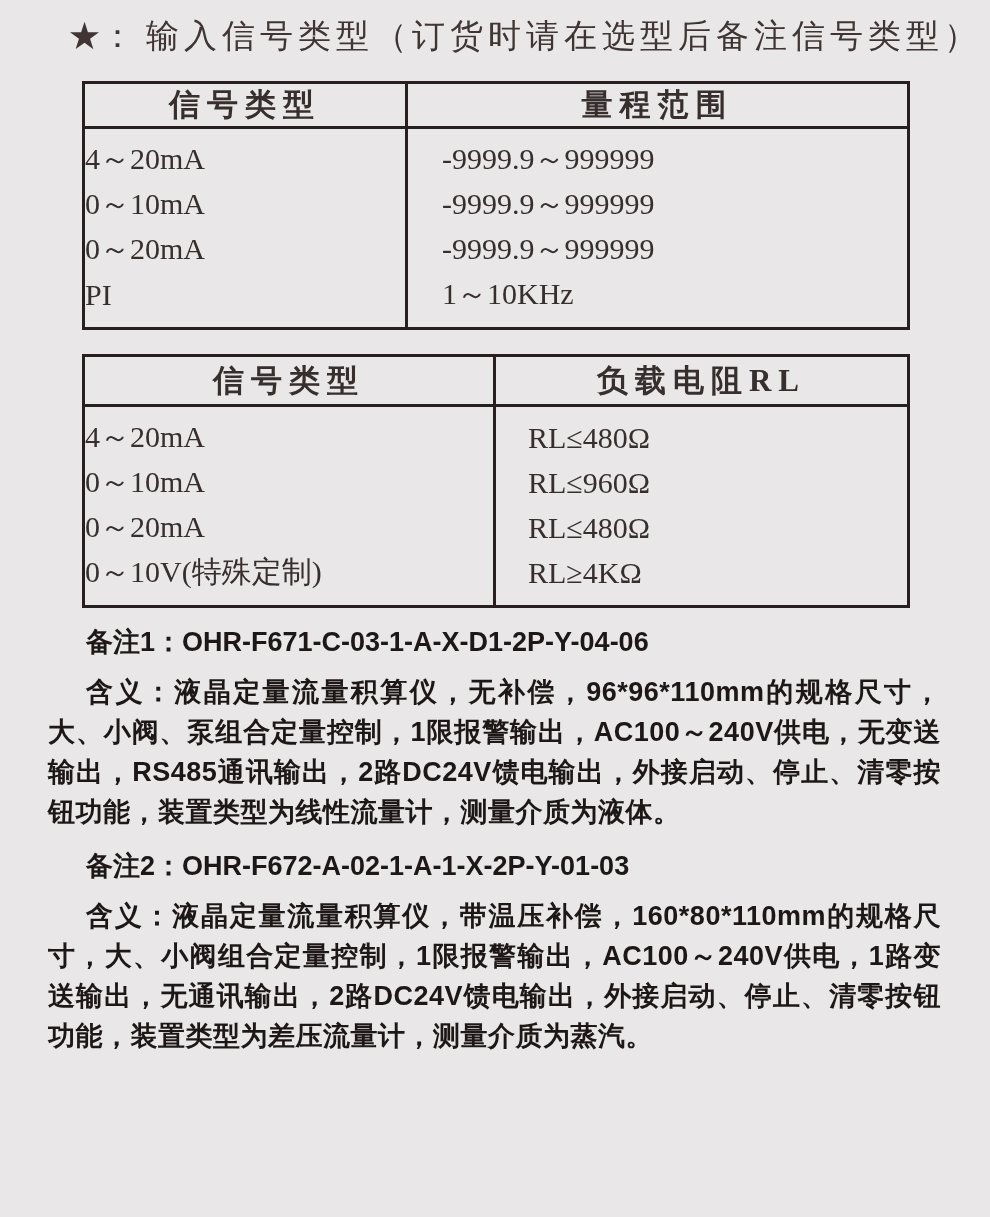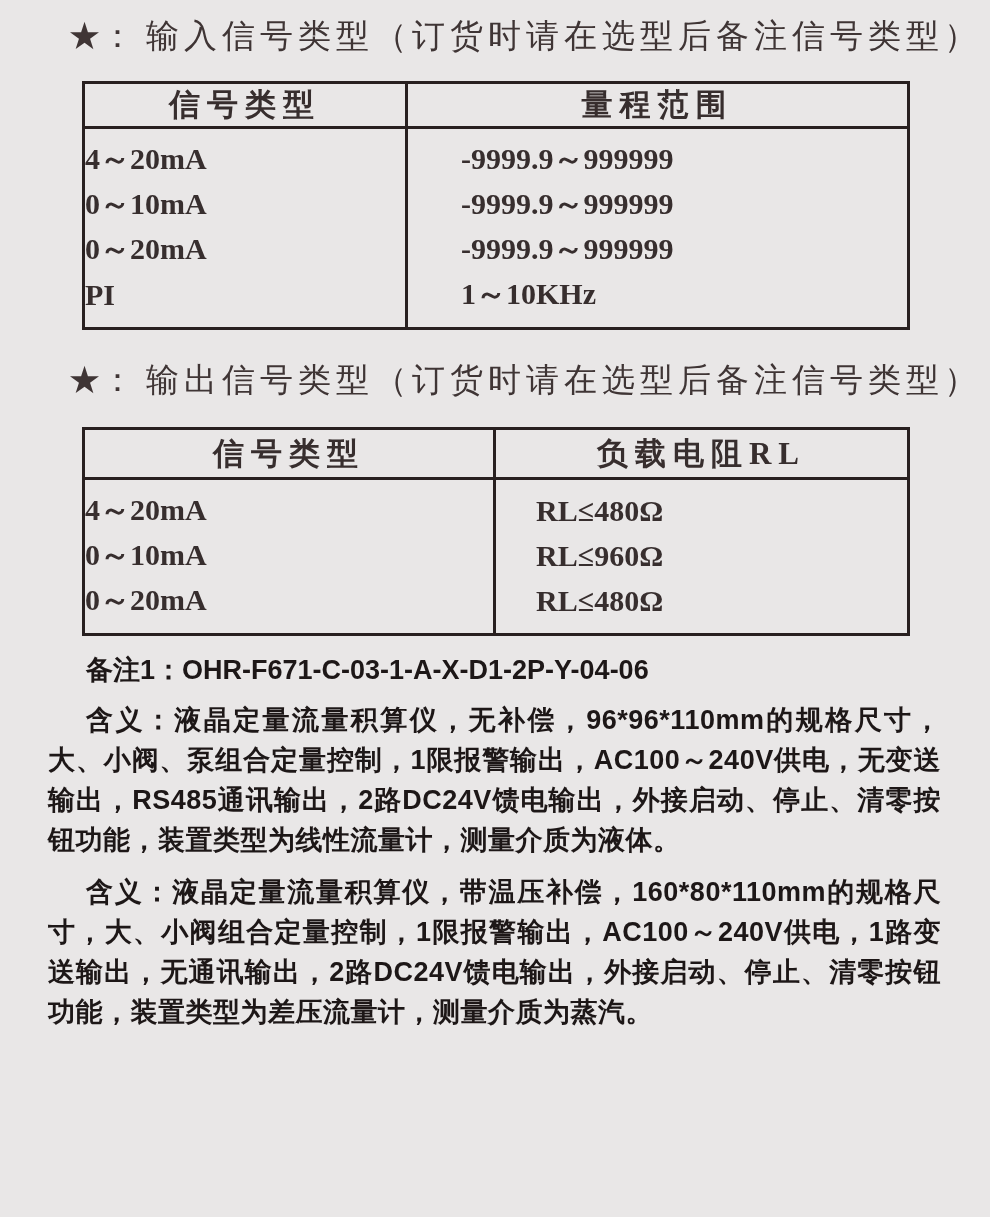--- a/index.html
+++ b/index.html
@@ -40,31 +40,30 @@
     padding:0;
   }
   table.spec th:first-child,
   table.spec td:first-child{border-right:3px solid #282020;}
   table.spec td{
     font-size:30px;
     padding:0;
     height:45px;
     vertical-align:middle;
     white-space:nowrap;
-    font-weight:bold;
   }
   .t1{margin-top:22px;}
   .t2{margin-top:24px;}
   .t1 th{height:42px;}
   .t2 th{height:47px;}
   .t1 col.c1{width:323px;}
   .t2 col.c1{width:411px;}
   td.cell-1{padding-left:38px;}
-  .t1 td.cell-2{padding-left:53px;}
-  .t2 td.cell-2{padding-left:40px;}
+  .t1 td.cell-2{padding-left:34px;}
+  .t2 td.cell-2{padding-left:32px;}
   tbody tr:first-child td{padding-top:8px;}
   tbody tr:last-child td{padding-bottom:10px;}
 
   .heading.second{margin-top:28px;}
 
   
   .notes{
     font-family:"Liberation Sans","DejaVu Sans",sans-serif;
     font-weight:700;
     color:#1d1717;
@@ -119,23 +118,20 @@
         </tr>
         <tr>
           <td class="cell-1">PI</td>
           <td class="cell-2">1～10KHz</td>
         </tr>
       </tbody>
     </table>
   </section>
 
   <section>
-    <div class="heading second">
-      <span class="star">★：</span><span>输出信号类型（订货时请在选型后备注信号类型）</span>
-    </div>
 
     <table class="spec t2">
       <colgroup>
           <col class="c1">
           <col class="c2">
         </colgroup>
       <thead>
         <tr>
           <th>信号类型</th>
           <th>负载电阻RL</th>
@@ -147,24 +143,29 @@
           <td class="cell-2">RL≤480Ω</td>
         </tr>
         <tr>
           <td class="cell-1">0～10mA</td>
           <td class="cell-2">RL≤960Ω</td>
         </tr>
         <tr>
           <td class="cell-1">0～20mA</td>
           <td class="cell-2">RL≤480Ω</td>
         </tr>
+        <tr>
+          <td class="cell-1">0～10V(特殊定制)</td>
+          <td class="cell-2">RL≥4KΩ</td>
+        </tr>
       </tbody>
     </table>
   </section>
 
   <div class="notes">
     <p class="note-title"><span>备注1：</span><span>OHR-F671-C-03-1-A-X-D1-2P-Y-04-06</span></p>
     <p class="note-body">含义：液晶定量流量积算仪，无补偿，96*96*110mm的规格尺寸，大、小阀、泵组合定量控制，1限报警输出，AC100～240V供电，无变送输出，RS485通讯输出，2路DC24V馈电输出，外接启动、停止、清零按钮功能，装置类型为线性流量计，测量介质为液体。</p>
 
+    <p class="note-title"><span>备注2：</span><span>OHR-F672-A-02-1-A-1-X-2P-Y-01-03</span></p>
     <p class="note-body">含义：液晶定量流量积算仪，带温压补偿，160*80*110mm的规格尺寸，大、小阀组合定量控制，1限报警输出，AC100～240V供电，1路变送输出，无通讯输出，2路DC24V馈电输出，外接启动、停止、清零按钮功能，装置类型为差压流量计，测量介质为蒸汽。</p>
   </div>
 
 </div>
 
 </body></html>

